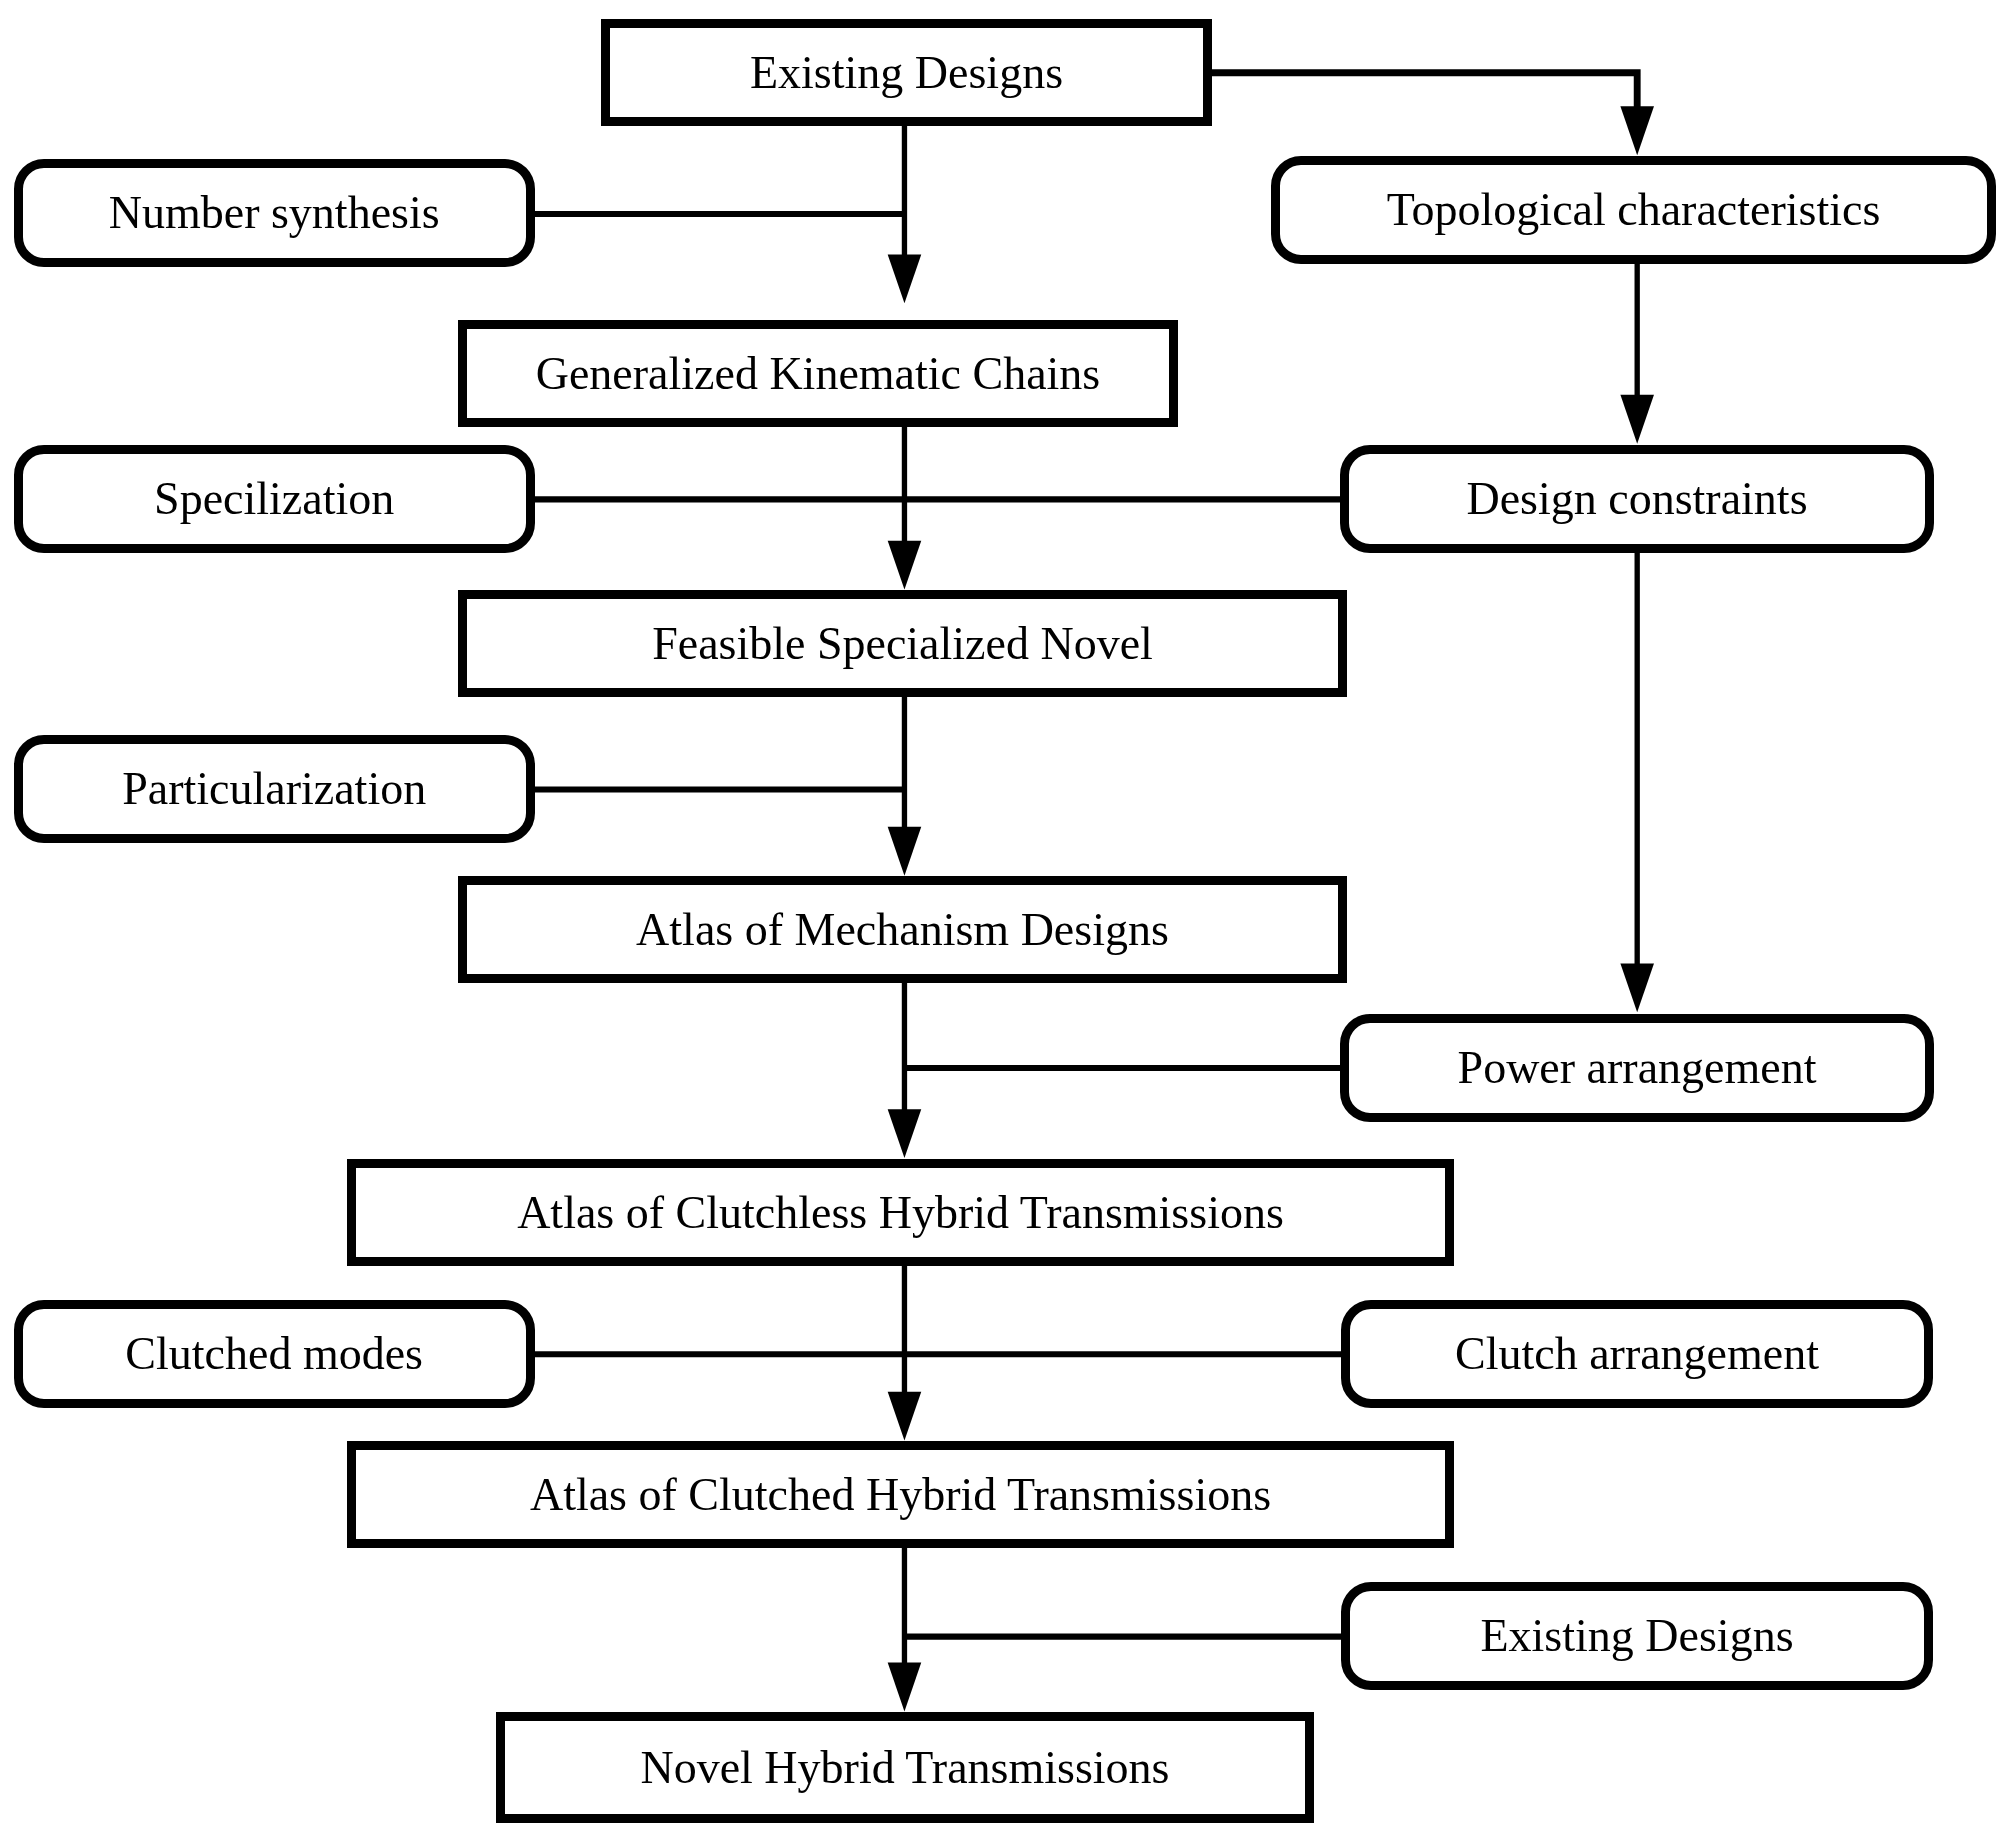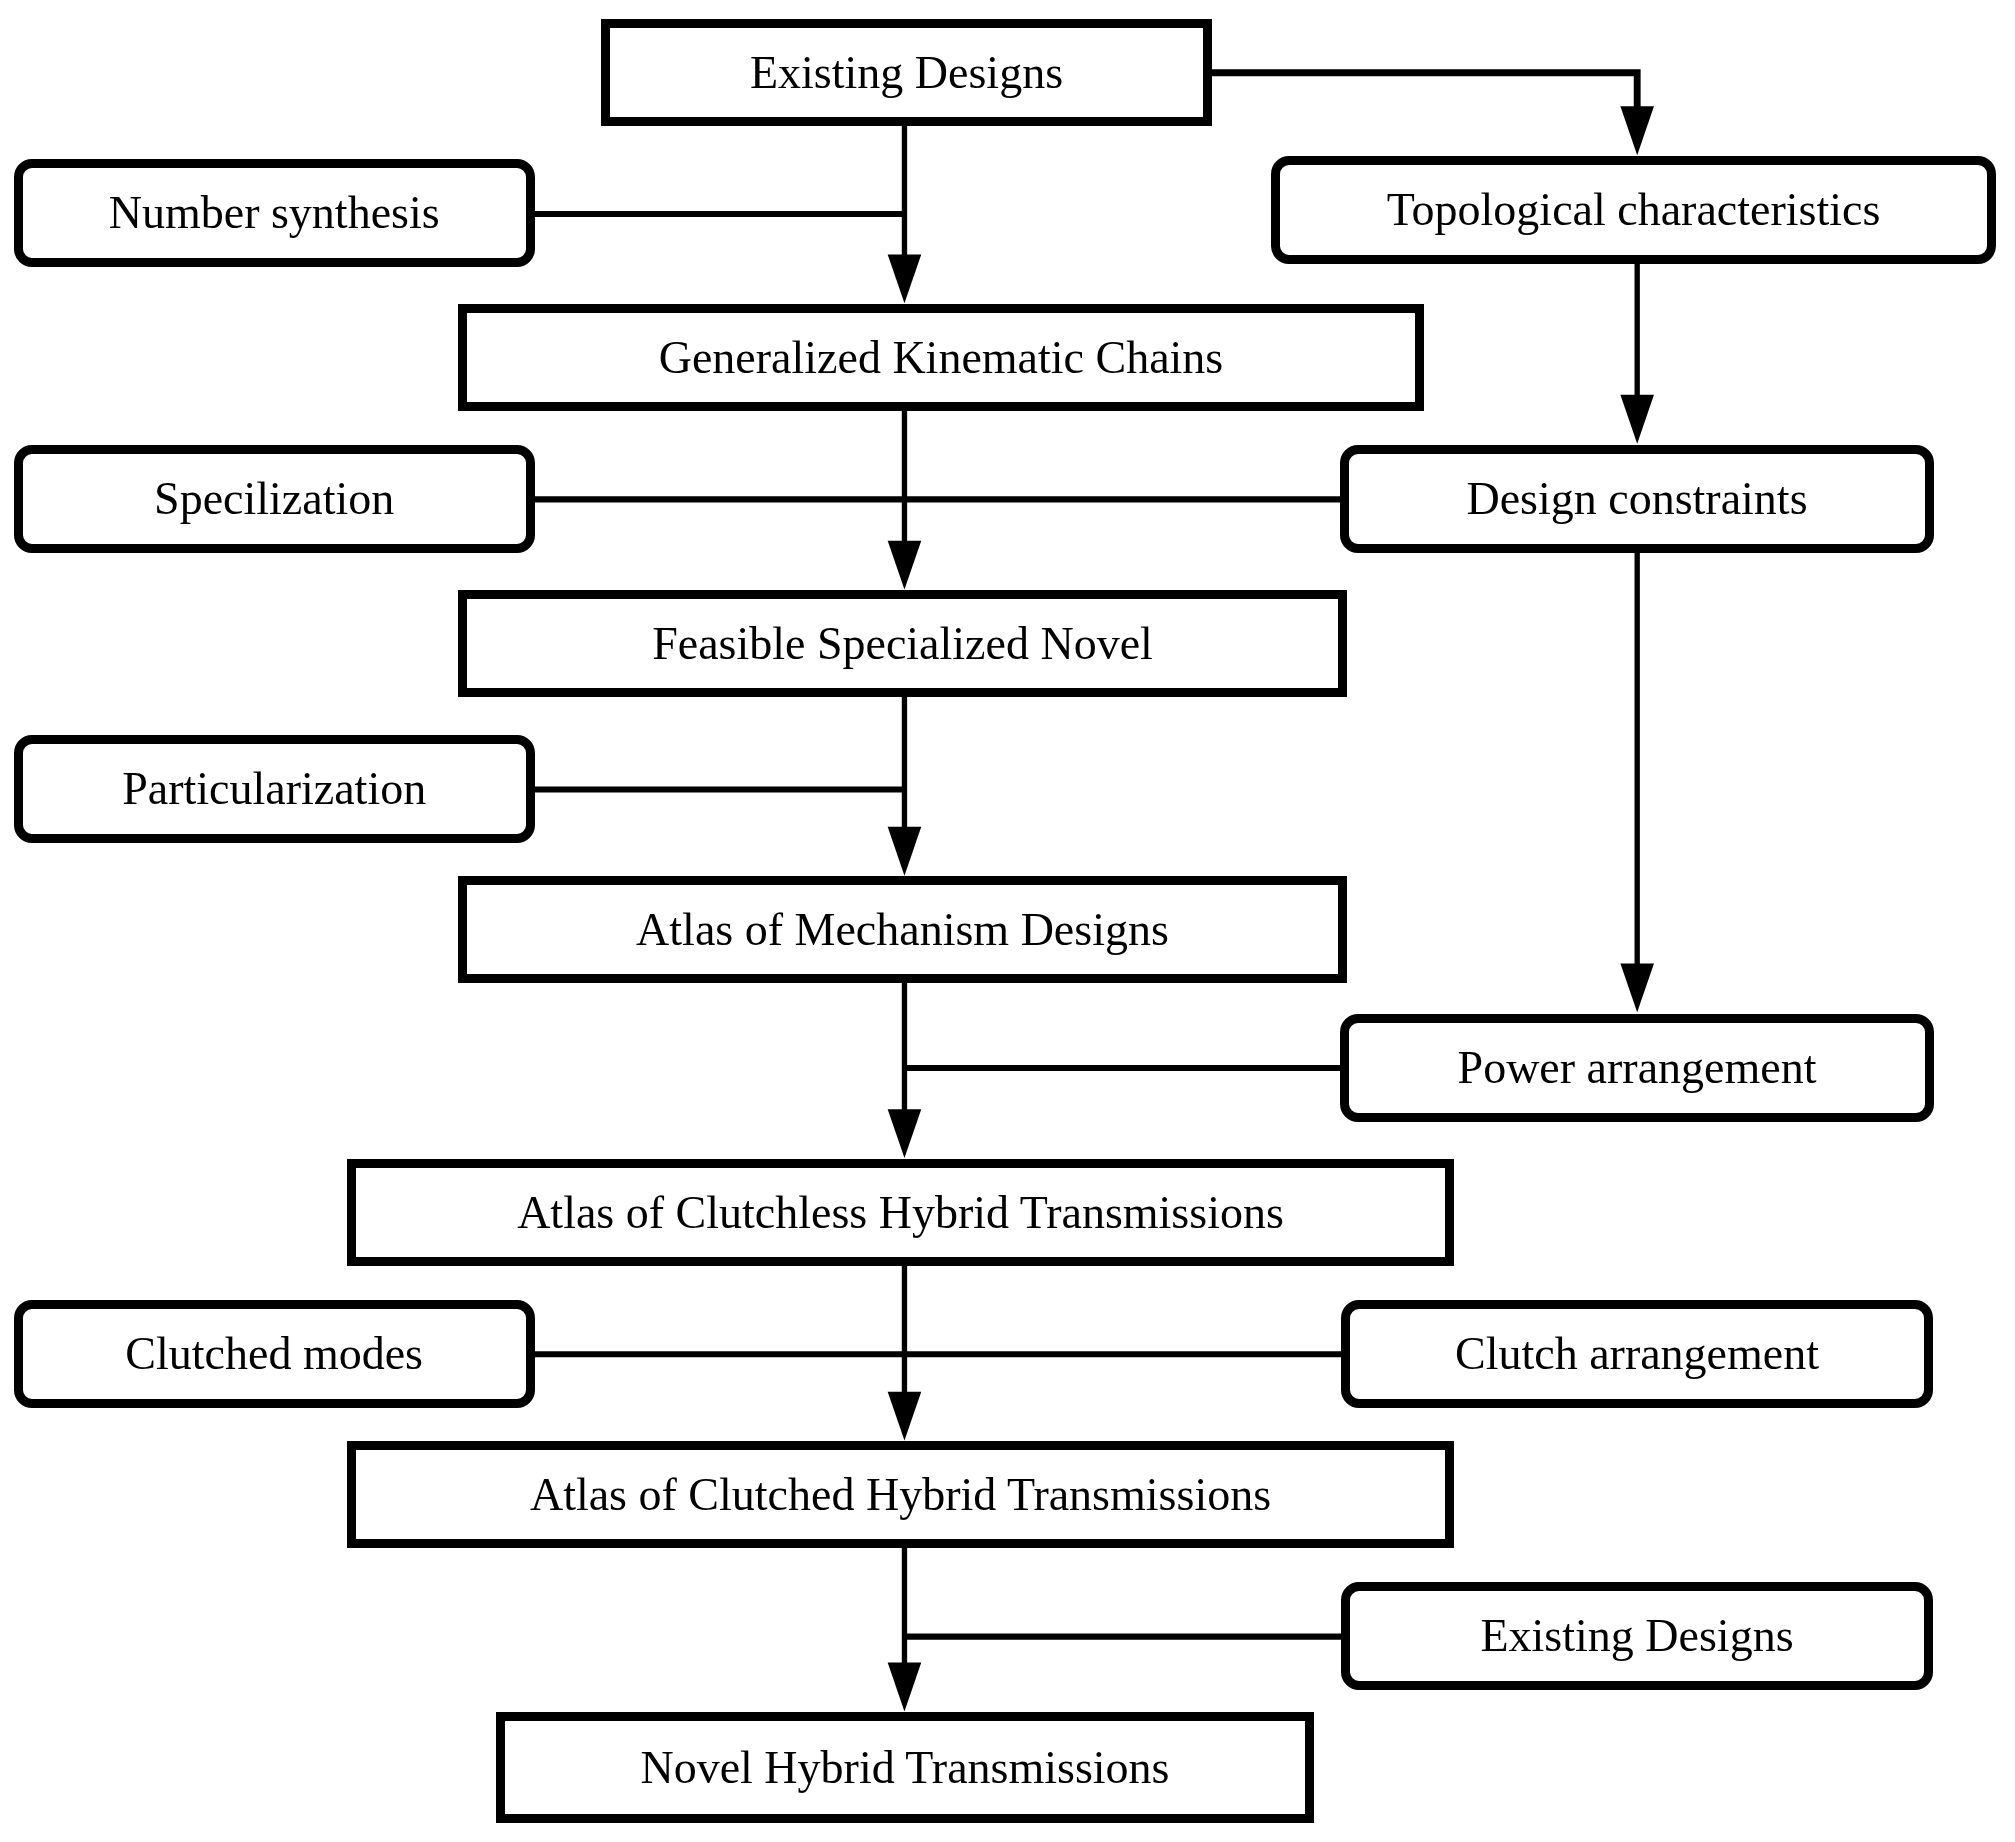--- a/index.html
+++ b/index.html
@@ -29,21 +29,21 @@
     border: 9.2px solid #000000;
     color: #000000;
     font-family: "Liberation Serif", "DejaVu Serif", serif;
     font-size: 46px;
     line-height: 1;
     text-align: center;
     white-space: nowrap;
     z-index: 2;
   }
   .node.rounded {
-    border-radius: 18px;
+    border-radius: 30px;
   }
 </style>
 </head>
 <body>
 
 <div id="canvas">
 
   <svg id="connectors" width="2015" height="1843" viewBox="0 0 2640 2414">
     <g stroke="#000000" fill="none">
 
@@ -78,21 +78,21 @@
       <path d="M1185,2242 l-22,-64 h44 z"></path>
     </g>
   </svg>
 
   <div class="node" style="left:601px; top:19px; width:611px; height:107px;">Existing Designs</div>
 
   <div class="node rounded" style="left:13.7px; top:159px; width:521px; height:108px;">Number synthesis</div>
 
   <div class="node rounded" style="left:1271px; top:156px; width:725px; height:108px;">Topological characteristics</div>
 
-  <div class="node" style="left:458px; top:304px; width:966px; height:107px;">Generalized Kinematic Chains</div>
+  <div class="node" style="left:458px; top:320px; width:720px; height:107px;">Generalized Kinematic Chains</div>
 
   <div class="node rounded" style="left:13.7px; top:445px; width:521px; height:108px;">Specilization</div>
 
   <div class="node rounded" style="left:1340px; top:445px; width:594px; height:108px;">Design constraints</div>
 
   <div class="node" style="left:458px; top:590px; width:889px; height:107px;">Feasible Specialized Novel</div>
 
   <div class="node rounded" style="left:13.7px; top:735px; width:521px; height:108px;">Particularization</div>
 
   <div class="node" style="left:458px; top:876px; width:889px; height:107px;">Atlas of Mechanism Designs</div>

